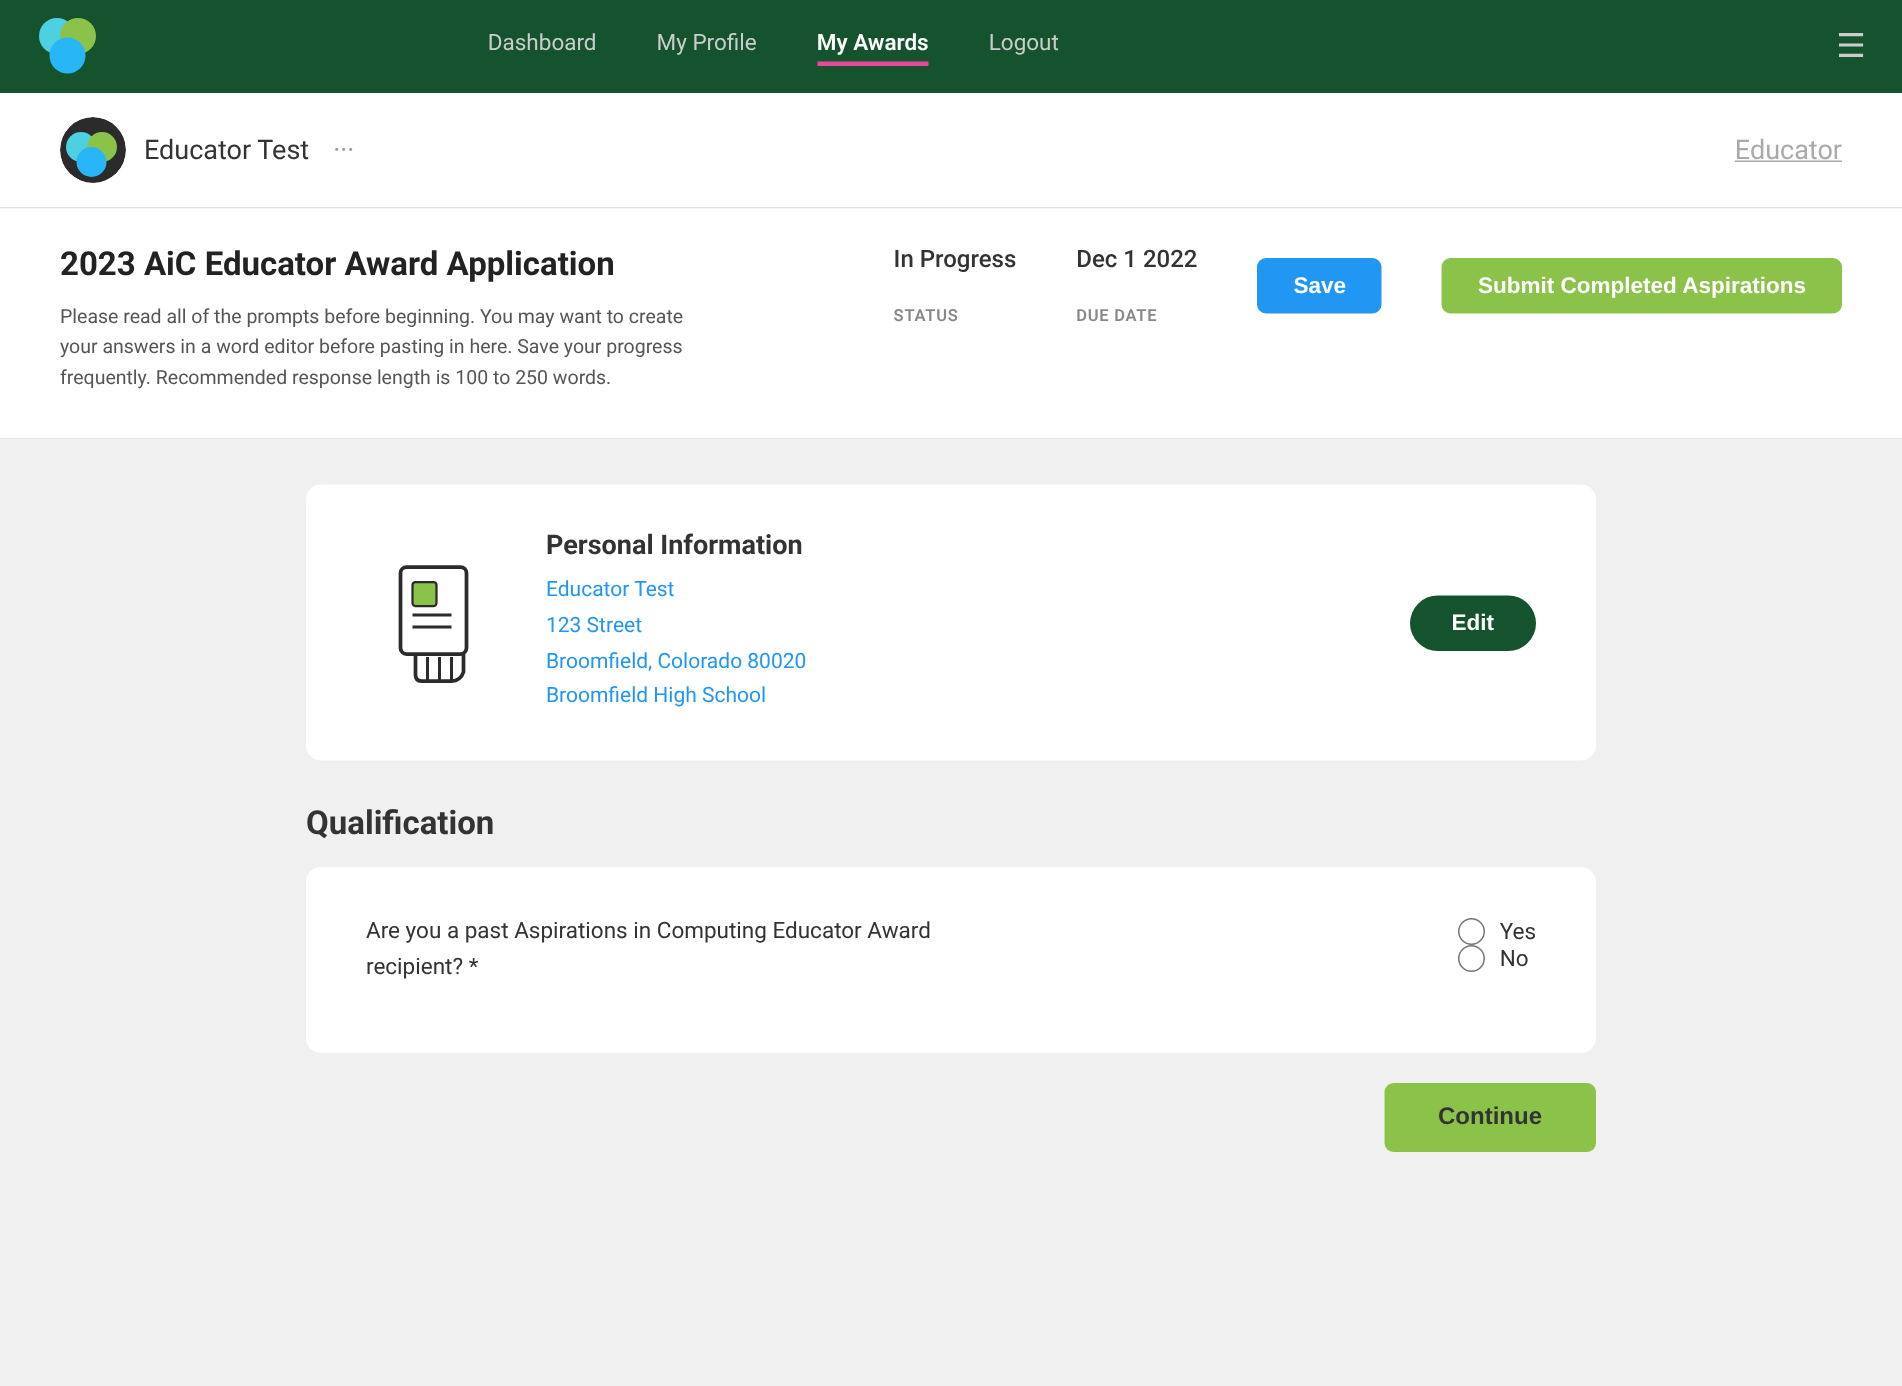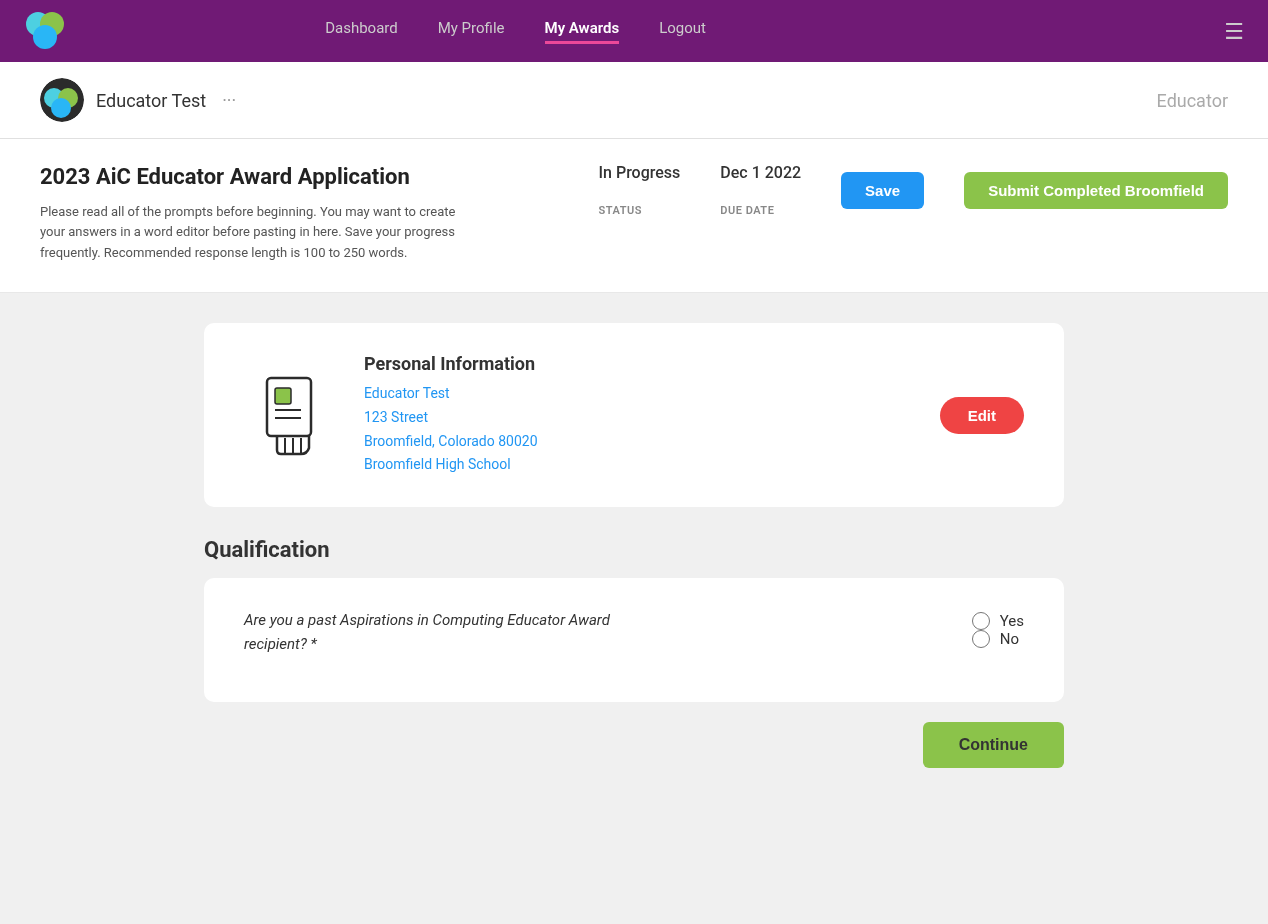--- a/index.html
+++ b/index.html
@@ -1,20 +1,20 @@
 <!DOCTYPE html>
 <html><head>
   <meta charset="utf-8">
   <style>
     * { box-sizing: border-box; margin: 0; padding: 0; }
     body { font-family: -apple-system, BlinkMacSystemFont, 'Segoe UI', Roboto, sans-serif; background: #f0f0f0; min-height: 924px; }
 
     
     .navbar {
-      background: #701a75;
+      background: #14532d;
       display: flex;
       align-items: center;
       padding: 0 24px;
       height: 62px;
       position: relative;
     }
     .navbar-logo {
       display: flex;
       align-items: center;
       gap: 8px;
@@ -73,20 +73,21 @@
       color: #333;
     }
     .dots {
       color: #999;
       font-size: 18px;
       margin-left: 4px;
     }
     .role-badge {
       color: #aaa;
       font-size: 18px;
+      text-decoration: underline;
     }
 
     
     .application-header {
       background: #fff;
       padding: 24px 40px 28px 40px;
       display: flex;
       align-items: flex-start;
       justify-content: space-between;
       border-bottom: 1px solid #e8e8e8;
@@ -184,21 +185,21 @@
       font-weight: 700;
       color: #333;
       margin-bottom: 8px;
     }
     .card-info {
       color: #2196f3;
       font-size: 14px;
       line-height: 1.7;
     }
     .btn-edit {
-      background: #ef4444;
+      background: #14532d;
       color: #fff;
       border: none;
       padding: 10px 28px;
       border-radius: 20px;
       font-size: 15px;
       font-weight: 600;
       cursor: pointer;
     }
 
     
@@ -216,21 +217,20 @@
       background: #fff;
       border-radius: 10px;
       padding: 30px 40px;
       margin-bottom: 20px;
     }
     .question-text {
       font-size: 15px;
       color: #333;
       line-height: 1.6;
       margin-bottom: 16px;
-      font-style: italic;
     }
     .radio-option {
       display: flex;
       align-items: center;
       gap: 10px;
       font-size: 15px;
       color: #333;
       cursor: pointer;
     }
     .radio-option input[type="radio"] {
@@ -316,21 +316,21 @@
   <div class="app-actions">
     <div class="status-block">
       <span class="status-value">In Progress</span>
       <span class="status-label">STATUS</span>
     </div>
     <div class="date-block">
       <span class="status-value">Dec 1 2022</span>
       <span class="date-label">DUE DATE</span>
     </div>
     <button class="btn-save">Save</button>
-    <button class="btn-submit">Submit Completed Broomfield</button>
+    <button class="btn-submit">Submit Completed Aspirations</button>
   </div>
 </div>
 
 <div class="main-content">
 
   <div class="card">
     <div class="card-icon">
       <svg width="80" height="90" viewBox="0 0 80 90" xmlns="http://www.w3.org/2000/svg">
 
         <rect x="18" y="8" width="44" height="58" rx="4" ry="4" fill="none" stroke="#2b2b2b" stroke-width="2.5"></rect>

